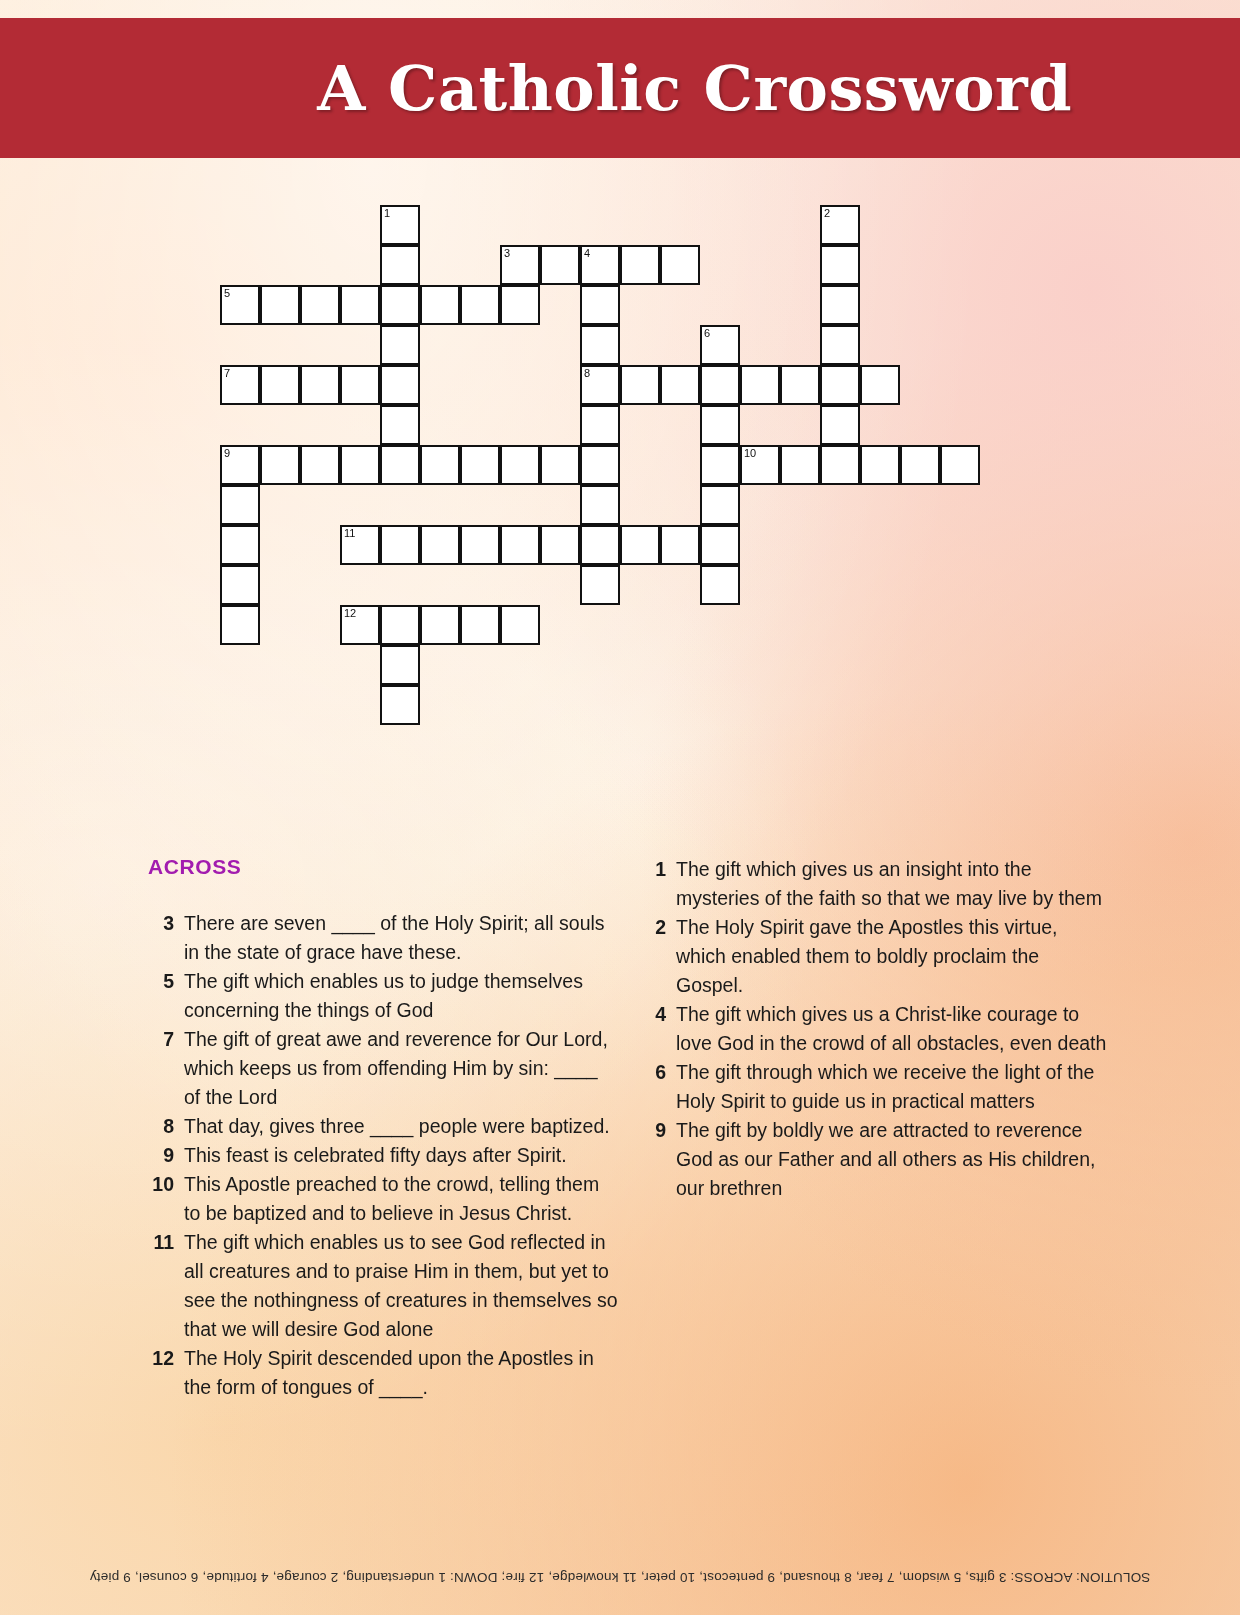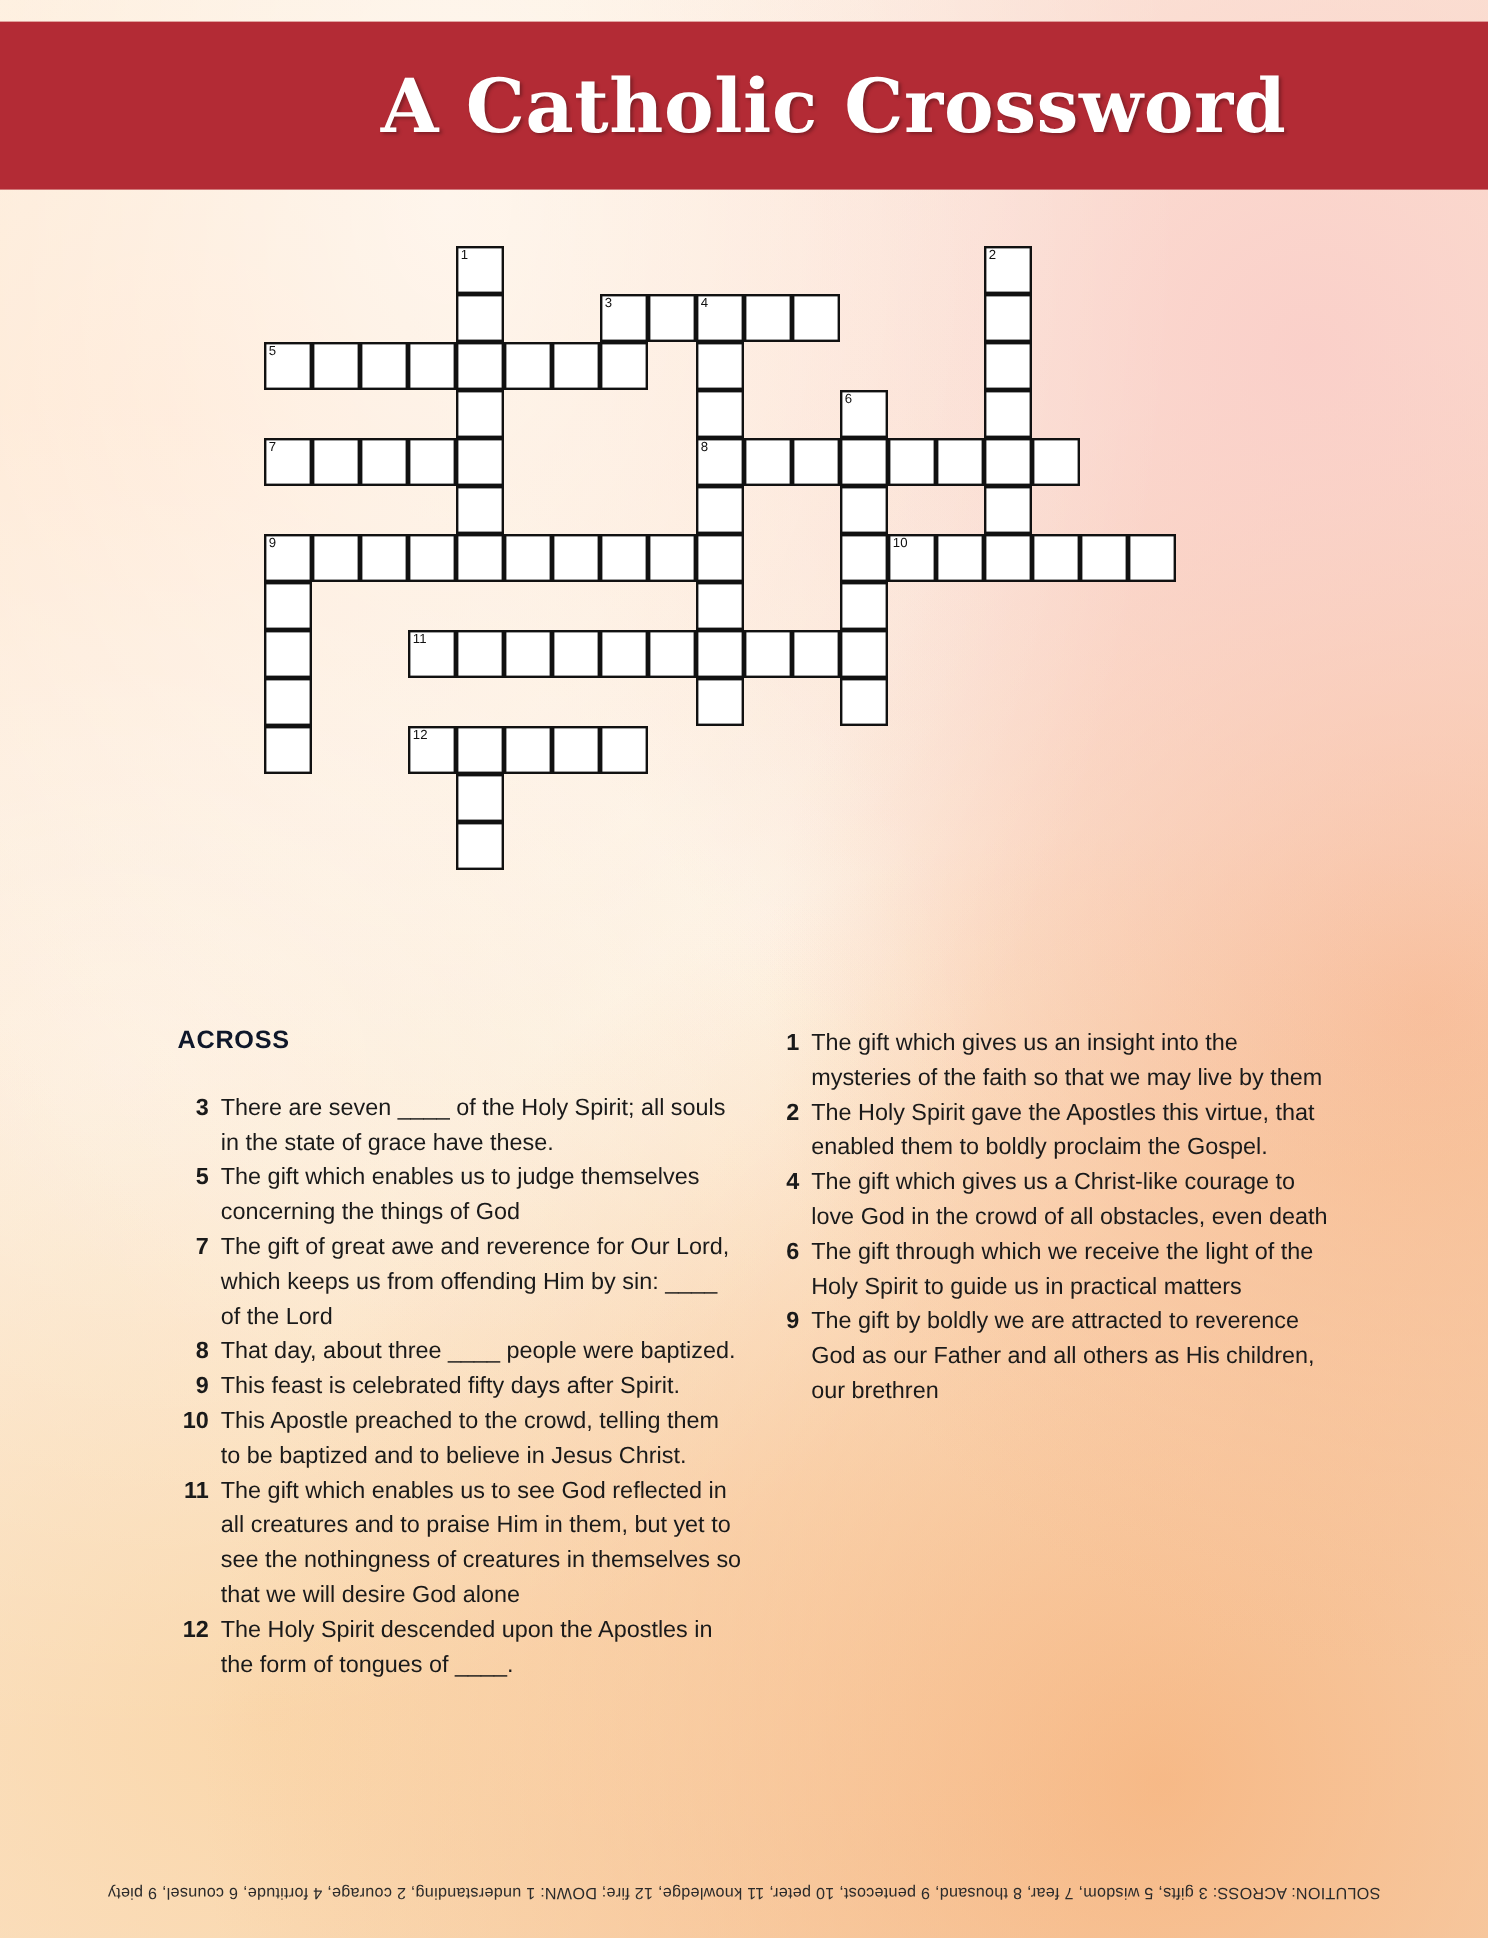--- a/index.html
+++ b/index.html
@@ -104,21 +104,21 @@
   .col {
     position: absolute;
     top: 0;
   }
   .col-across { left: 148px; width: 470px; }
   .col-down   { left: 640px; width: 470px; }
 
   .col-head {
     font-size: 21px;
     font-weight: bold;
-    color: #0f172a;
+    color: #a21caf;
     letter-spacing: 0.6px;
     margin-bottom: 30px;
   }
   .clue {
     display: flex;
     font-size: 19.5px;
     line-height: 29px;
     color: #1a1a1a;
     margin-bottom: 0px;
   }
@@ -278,21 +278,21 @@
         <div class="clue">
           <div class="cnum">5</div>
           <div class="ctext">The gift which enables us to judge themselves concerning the things of God</div>
         </div>
         <div class="clue">
           <div class="cnum">7</div>
           <div class="ctext">The gift of great awe and reverence for Our Lord, which keeps us from offending Him by sin: ____ of the Lord</div>
         </div>
         <div class="clue">
           <div class="cnum">8</div>
-          <div class="ctext">That day, about three ____ people were baptized.</div>
+          <div class="ctext">That day, gives three ____ people were baptized.</div>
         </div>
         <div class="clue">
           <div class="cnum">9</div>
           <div class="ctext">This feast is celebrated fifty days after Spirit.</div>
         </div>
         <div class="clue">
           <div class="cnum">10</div>
           <div class="ctext">This Apostle preached to the crowd, telling them to be baptized and to believe in Jesus Christ.</div>
         </div>
         <div class="clue">
@@ -306,21 +306,21 @@
       </div>
   </div>
   <div class="col col-down">
     <div id="down-list">
         <div class="clue">
           <div class="cnum">1</div>
           <div class="ctext">The gift which gives us an insight into the mysteries of the faith so that we may live by them</div>
         </div>
         <div class="clue">
           <div class="cnum">2</div>
-          <div class="ctext">The Holy Spirit gave the Apostles this virtue, that enabled them to boldly proclaim the Gospel.</div>
+          <div class="ctext">The Holy Spirit gave the Apostles this virtue, which enabled them to boldly proclaim the Gospel.</div>
         </div>
         <div class="clue">
           <div class="cnum">4</div>
           <div class="ctext">The gift which gives us a Christ-like courage to love God in the crowd of all obstacles, even death</div>
         </div>
         <div class="clue">
           <div class="cnum">6</div>
           <div class="ctext">The gift through which we receive the light of the Holy Spirit to guide us in practical matters</div>
         </div>
         <div class="clue">

